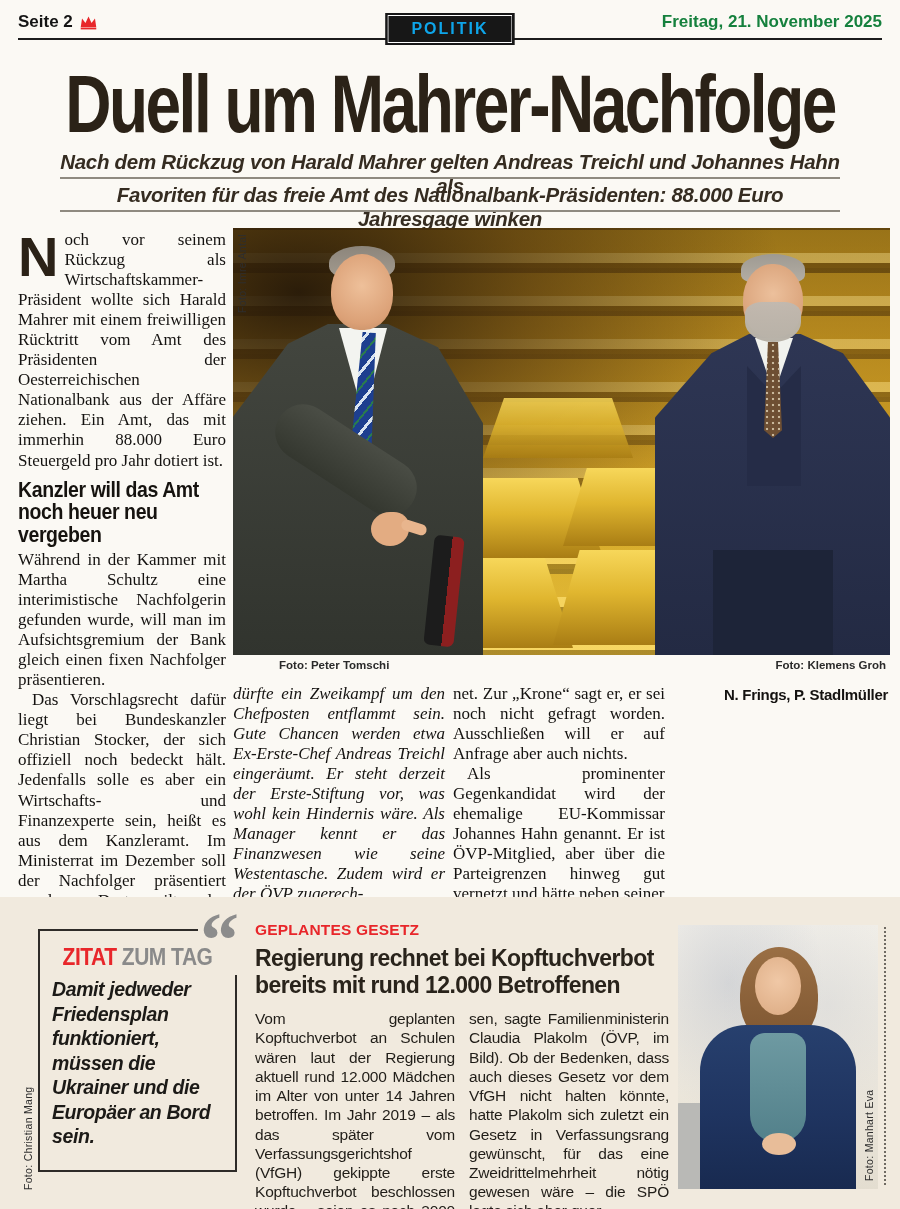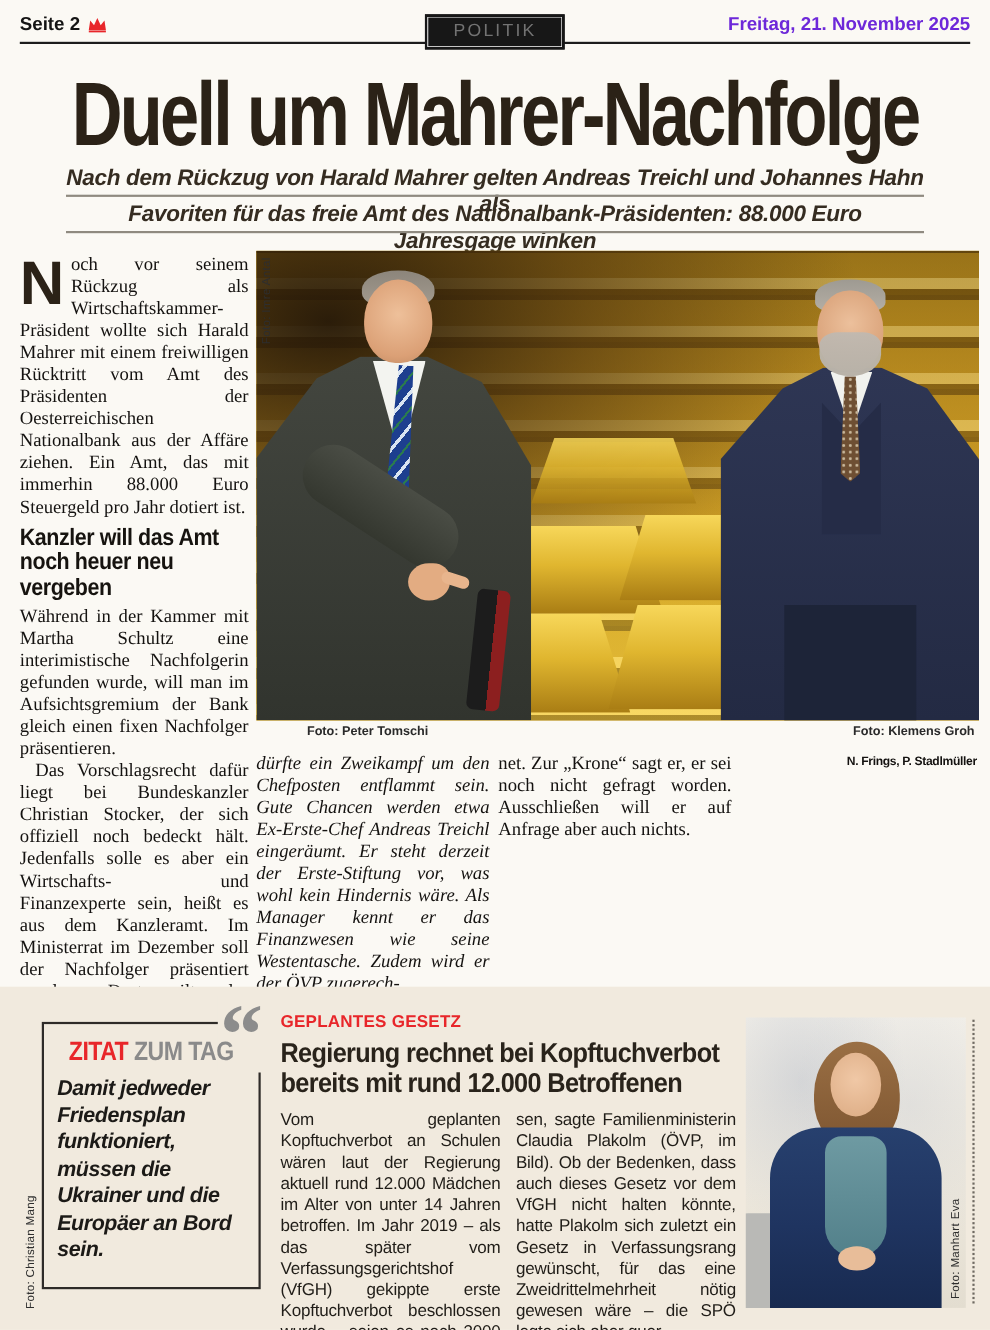--- a/index.html
+++ b/index.html
@@ -5,24 +5,24 @@
   html,body{margin:0;padding:0;}
   body{
     width:900px;height:1209px;position:relative;
     background:#fbf9f4;
     font-family:"Liberation Sans",sans-serif;
     color:#1d1d1d;overflow:hidden;
   }
   
   .hdr-rule{position:absolute;top:38px;left:18px;width:864px;border-top:2px solid #1c1c1c;}
   .page-label{position:absolute;top:12px;left:18px;font-size:17px;font-weight:bold;color:#141414;display:flex;align-items:center;gap:6px;}
-  .date-label{position:absolute;top:12px;right:18px;font-size:17px;font-weight:bold;color:#6d28d9;}
+  .date-label{position:absolute;top:12px;right:18px;font-size:17px;font-weight:bold;color:#15803d;}
   .section-badge{
     position:absolute;top:13px;left:50%;transform:translateX(-50%);
-    background:#171717;color:#737373;font-size:16px;font-weight:normal;
+    background:#171717;color:#0ea5e9;font-size:16px;font-weight:bold;
     letter-spacing:2px;padding:5px 24px;border:2px solid #171717;box-shadow:inset 0 0 0 1px #fff;
   }
   
   .headline{
     position:absolute;top:56px;left:0;width:900px;text-align:center;
     font-size:64px;font-weight:bold;letter-spacing:-2.5px;color:#2b2217;
     transform:scaleY(1.28);transform-origin:top center;white-space:nowrap;
   }
   .subhead{position:absolute;left:60px;width:780px;text-align:center;font-size:20.5px;font-weight:bold;color:#352c21;letter-spacing:-0.3px;font-style:italic;}
   .subhead1{top:150px;}
@@ -35,21 +35,21 @@
     position:absolute;font-family:"Liberation Serif",serif;font-size:17px;line-height:1.18;
     text-align:justify;color:#141210;
   }
   .serifcol p{margin:0;}
   .serifcol p + p{text-indent:14px;}
   .dropcap{float:left;font-family:"Liberation Sans",sans-serif;font-weight:bold;font-size:56px;line-height:0.82;padding:4px 6px 0 0;color:#2b2217;}
   .col-subhead{
     font-family:"Liberation Sans",sans-serif;font-weight:bold;font-size:19.5px;line-height:1.05;
     letter-spacing:-0.4px;color:#16130f;margin:10px 0 8px 0;text-align:left;transform:scaleY(1.1);transform-origin:left center;
   }
-  .byline{font-family:"Liberation Sans",sans-serif;font-weight:bold;font-size:11px;text-align:right;margin-top:2px;letter-spacing:-0.3px;}
+  .byline{font-family:"Liberation Sans",sans-serif;font-weight:bold;font-size:15px;text-align:right;margin-top:2px;letter-spacing:-0.3px;}
   #col1{left:18px;top:230px;width:208px;}
   #col2{left:233px;top:684px;width:212px;font-style:italic;}
   #col3{left:453px;top:684px;width:212px;}
   #col4{left:671px;top:684px;width:217px;}
   
   .main-photo{
     position:absolute;left:233px;top:228px;width:657px;height:427px;overflow:hidden;background:#c79a24;
   }
   .gold-bg{position:absolute;inset:0;
     background:
@@ -222,20 +222,21 @@
 <div class="photo-credits">
   <span class="credit-left">Foto: Peter Tomschi</span>
   <span class="credit-right">Foto: Klemens Groh</span>
 </div>
 
 <div id="col2" class="serifcol">
   <p>dürfte ein Zweikampf um den Chefposten entflammt sein. Gute Chancen werden etwa Ex-Erste-Chef Andreas Treichl eingeräumt. Er steht derzeit der Erste-Stiftung vor, was wohl kein Hindernis wäre. Als Manager kennt er das Finanzwesen wie seine Westentasche. Zudem wird er der ÖVP zugerech-</p>
 </div>
 <div id="col3" class="serifcol">
   <p>net. Zur „Krone“ sagt er, er sei noch nicht gefragt worden. Ausschließen will er auf Anfrage aber auch nichts.</p>
+  <p>Als prominenter Gegenkandidat wird der ehemalige EU-Kommissar Johannes Hahn genannt. Er ist ÖVP-Mitglied, aber über die Parteigrenzen hinweg gut vernetzt und hätte neben seiner</p>
 </div>
 <div id="col4" class="serifcol">
   <div class="byline">N. Frings, P. Stadlmüller</div>
 </div>
 
 <div class="bottom-panel"></div>
 
 <div class="quote-box">
   <div class="quote-glyph">“</div>
   <div class="quote-title">

